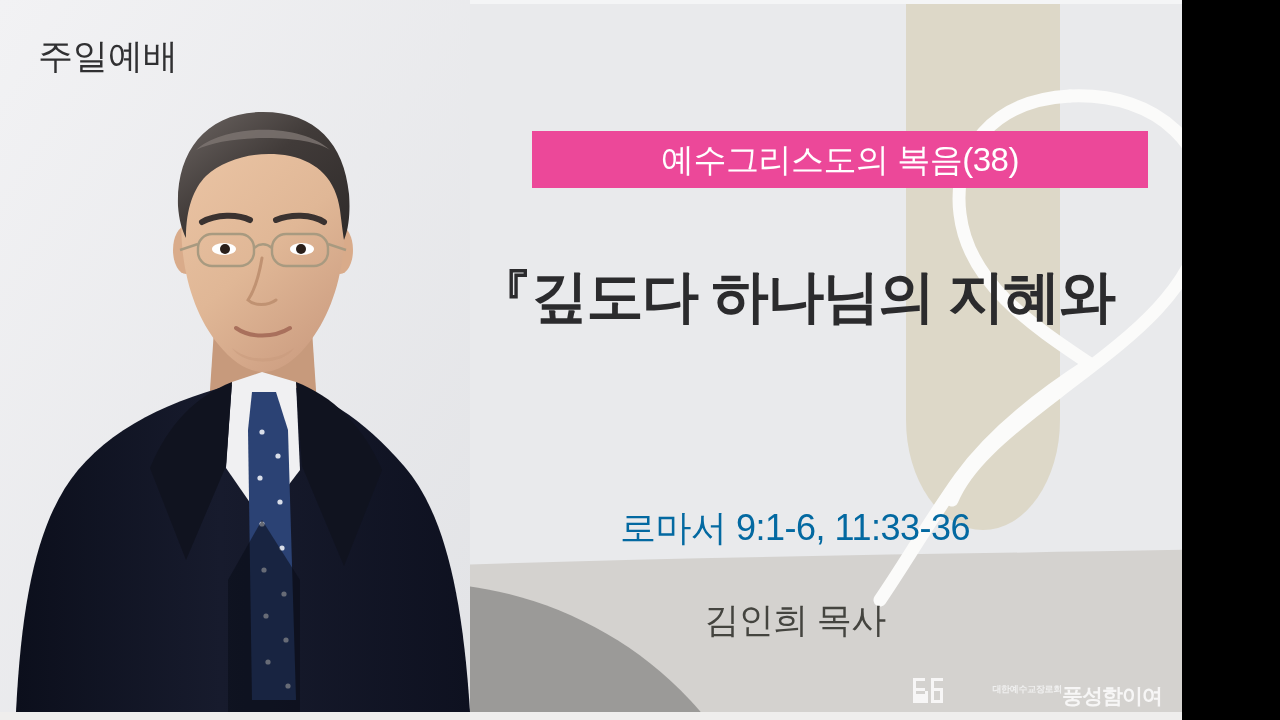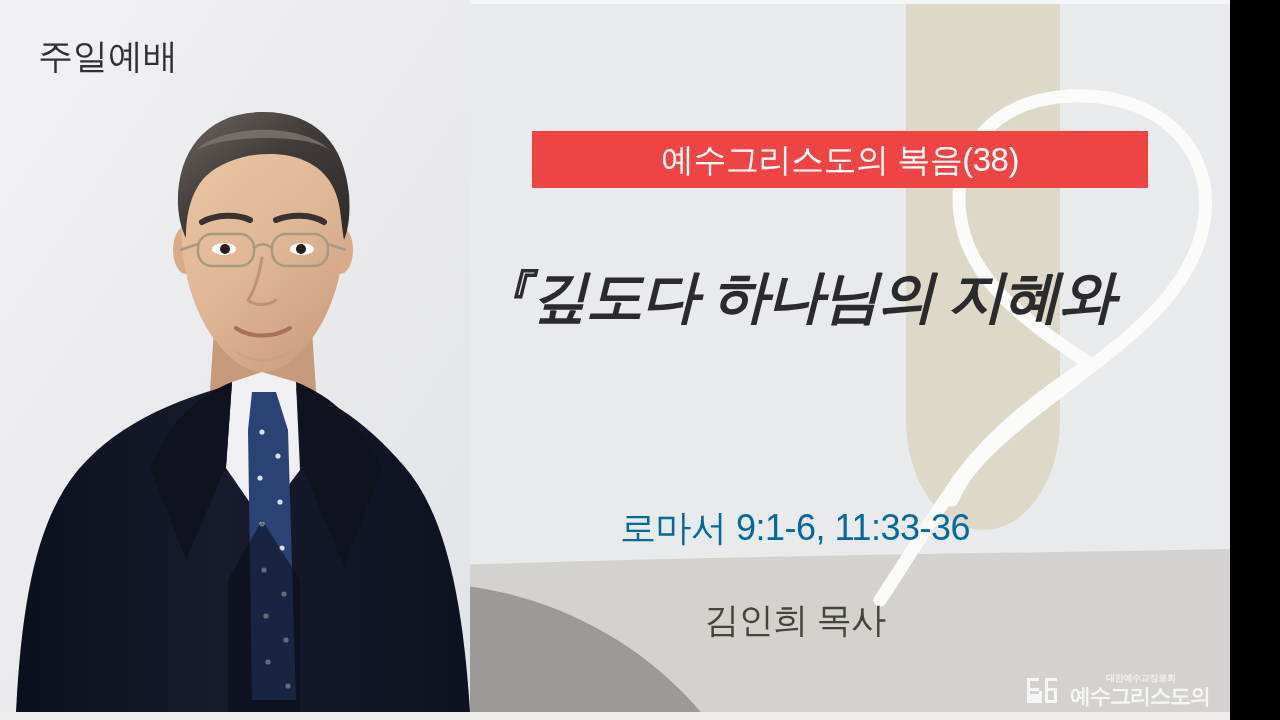--- a/index.html
+++ b/index.html
@@ -9,21 +9,20 @@
   }
   body {
     font-family: "Liberation Sans", "DejaVu Sans", sans-serif;
   }
   #slide {
     position: relative;
     width: 1182px;
     height: 720px;
     overflow: hidden;
     background: #e9eaec;
-    padding-left: 48px;
   }
 
   
   .bg-layer {
     position: absolute;
     inset: 0;
     overflow: hidden;
   }
   .bg-svg {
     position: absolute;
@@ -50,21 +49,21 @@
     height: 720px;
   }
 
   
   .series-banner {
     position: absolute;
     left: 532px;
     top: 131px;
     width: 616px;
     height: 57px;
-    background: #ef4444;
+    background: #ec4899;
     display: flex;
     align-items: center;
     justify-content: center;
     box-sizing: border-box;
   }
   .series-banner span {
     color: #ffffff;
     font-size: 33px;
     letter-spacing: -0.5px;
     line-height: 1;
@@ -79,21 +78,20 @@
     text-align: center;
     color: #2b2b2d;
     font-size: 57px;
     font-weight: bold;
     line-height: 1.45;
     letter-spacing: -1.5px;
   }
   .sermon-title .line {
     display: block;
     white-space: nowrap;
-    font-style: italic;
   }
 
   .scripture {
     position: absolute;
     left: 400px;
     top: 504px;
     width: 790px;
     text-align: center;
     color: #0369a1;
     font-size: 36px;
@@ -134,21 +132,21 @@
     gap: 8px;
     opacity: 0.92;
   }
   .logo-mark {
     width: 36px;
     height: 31px;
     display: block;
   }
   .logo-text {
     display: flex;
-    flex-direction: column;
+    flex-direction: row;
     align-items: flex-start;
     line-height: 1;
   }
   .logo-denom {
     color: #f2f2f2;
     font-size: 9px;
     letter-spacing: -0.3px;
     margin-left: 36px;
     margin-bottom: 2px;
     white-space: nowrap;
@@ -333,17 +331,17 @@
         <rect x="13" y="16" width="3" height="12"></rect>
         <rect x="19" y="3" width="3" height="25"></rect>
         <rect x="22" y="3" width="9" height="3"></rect>
         <rect x="22" y="13" width="9" height="3"></rect>
         <rect x="28" y="16" width="3" height="12"></rect>
         <rect x="22" y="25" width="9" height="3"></rect>
       </g>
     </svg>
     <div class="logo-text">
       <div class="logo-denom">대한예수교장로회</div>
-      <div class="logo-name">예수그리스도의</div>
+      <div class="logo-name">풍성함이여</div>
     </div>
   </div>
 
 </div>
 
 </body></html>

